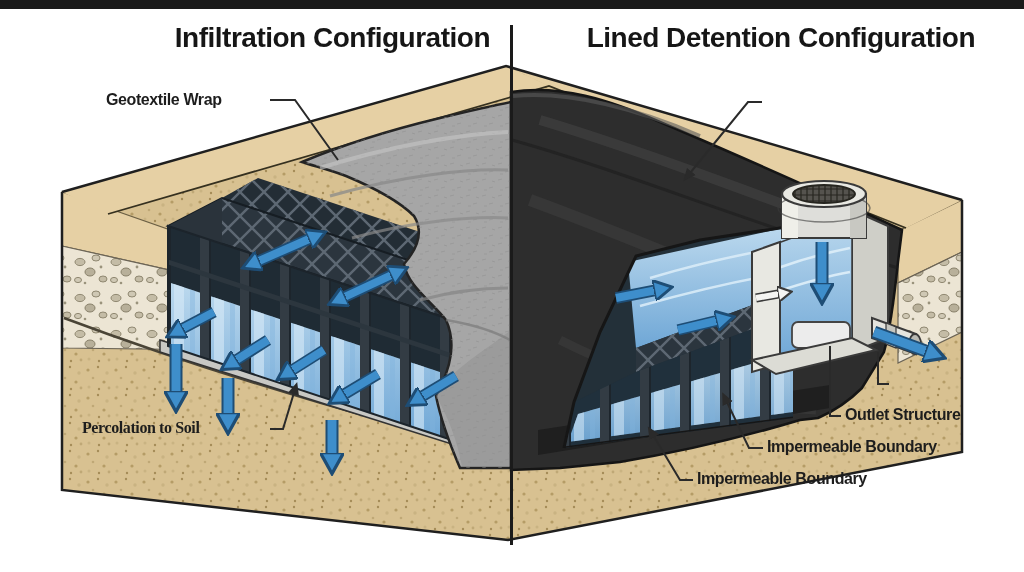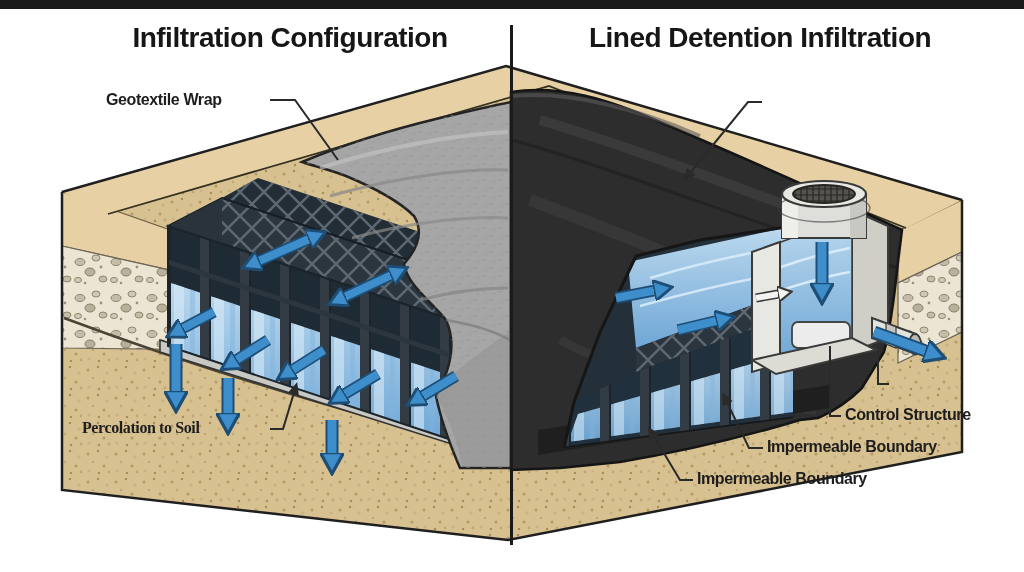--- a/index.html
+++ b/index.html
@@ -3,21 +3,21 @@
 <meta charset="utf-8">
 <style>
   html,body{margin:0;padding:0;background:#ffffff;}
   .stage{
     position:relative;width:1024px;height:572px;overflow:hidden;
     background:#ffffff;font-family:"Liberation Sans",sans-serif;
   }
   .stage svg{position:absolute;left:0;top:0;}
   .title{
     position:absolute;font-size:28px;font-weight:700;color:#161616;
-    letter-spacing:-0.5px;text-align:center;white-space:nowrap;
+    letter-spacing:-0.5px;text-align:right;white-space:nowrap;
   }
   .lbl{
     position:absolute;font-size:16px;font-weight:700;color:#1d1d1d;
     letter-spacing:-0.4px;white-space:nowrap;line-height:24px;
   }
 </style>
 </head>
 <body>
 
 <div class="stage">
@@ -271,20 +271,20 @@
       <polyline points="841,416 830,416 830,346"></polyline>
       <polyline points="763,448 749,448 724,396" marker-end="url(#headDark)"></polyline>
       <polyline points="693,480 680,480 650,430" marker-end="url(#headDark)"></polyline>
     </g>
 
     <rect x="0" y="0" width="1024" height="9" fill="#1a1a1a"></rect>
     <rect x="510" y="25" width="3" height="520" fill="#1a1a1a"></rect>
   </svg>
 
   <div class="title" style="left:90px;top:22px;width:400px;">Infiltration Configuration</div>
-  <div class="title" style="left:545px;top:22px;width:430px;">Lined Detention Infiltration</div>
+  <div class="title" style="left:545px;top:22px;width:430px;">Lined Detention Configuration</div>
 
   <div class="lbl" style="left:106px;top:88px;">Geotextile Wrap</div>
   <div class="lbl" style="left:82px;top:416px;font-family:Liberation Serif, serif;">Percolation to Soil</div>
-  <div class="lbl" style="left:845px;top:403px;">Control Structure</div>
+  <div class="lbl" style="left:845px;top:403px;">Outlet Structure</div>
   <div class="lbl" style="left:767px;top:435px;">Impermeable Boundary</div>
   <div class="lbl" style="left:697px;top:467px;">Impermeable Boundary</div>
 </div>
 
 </body></html>

